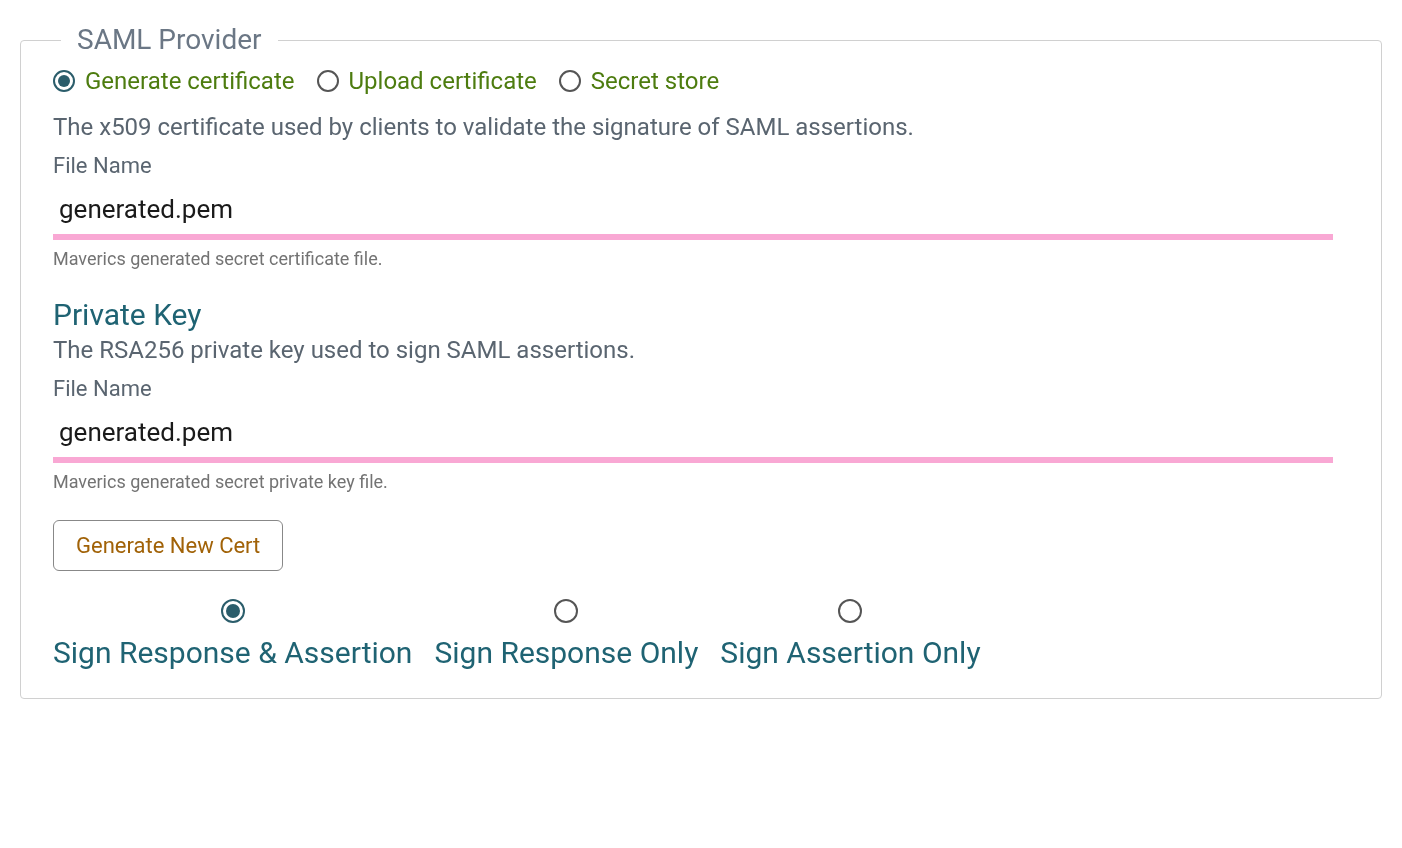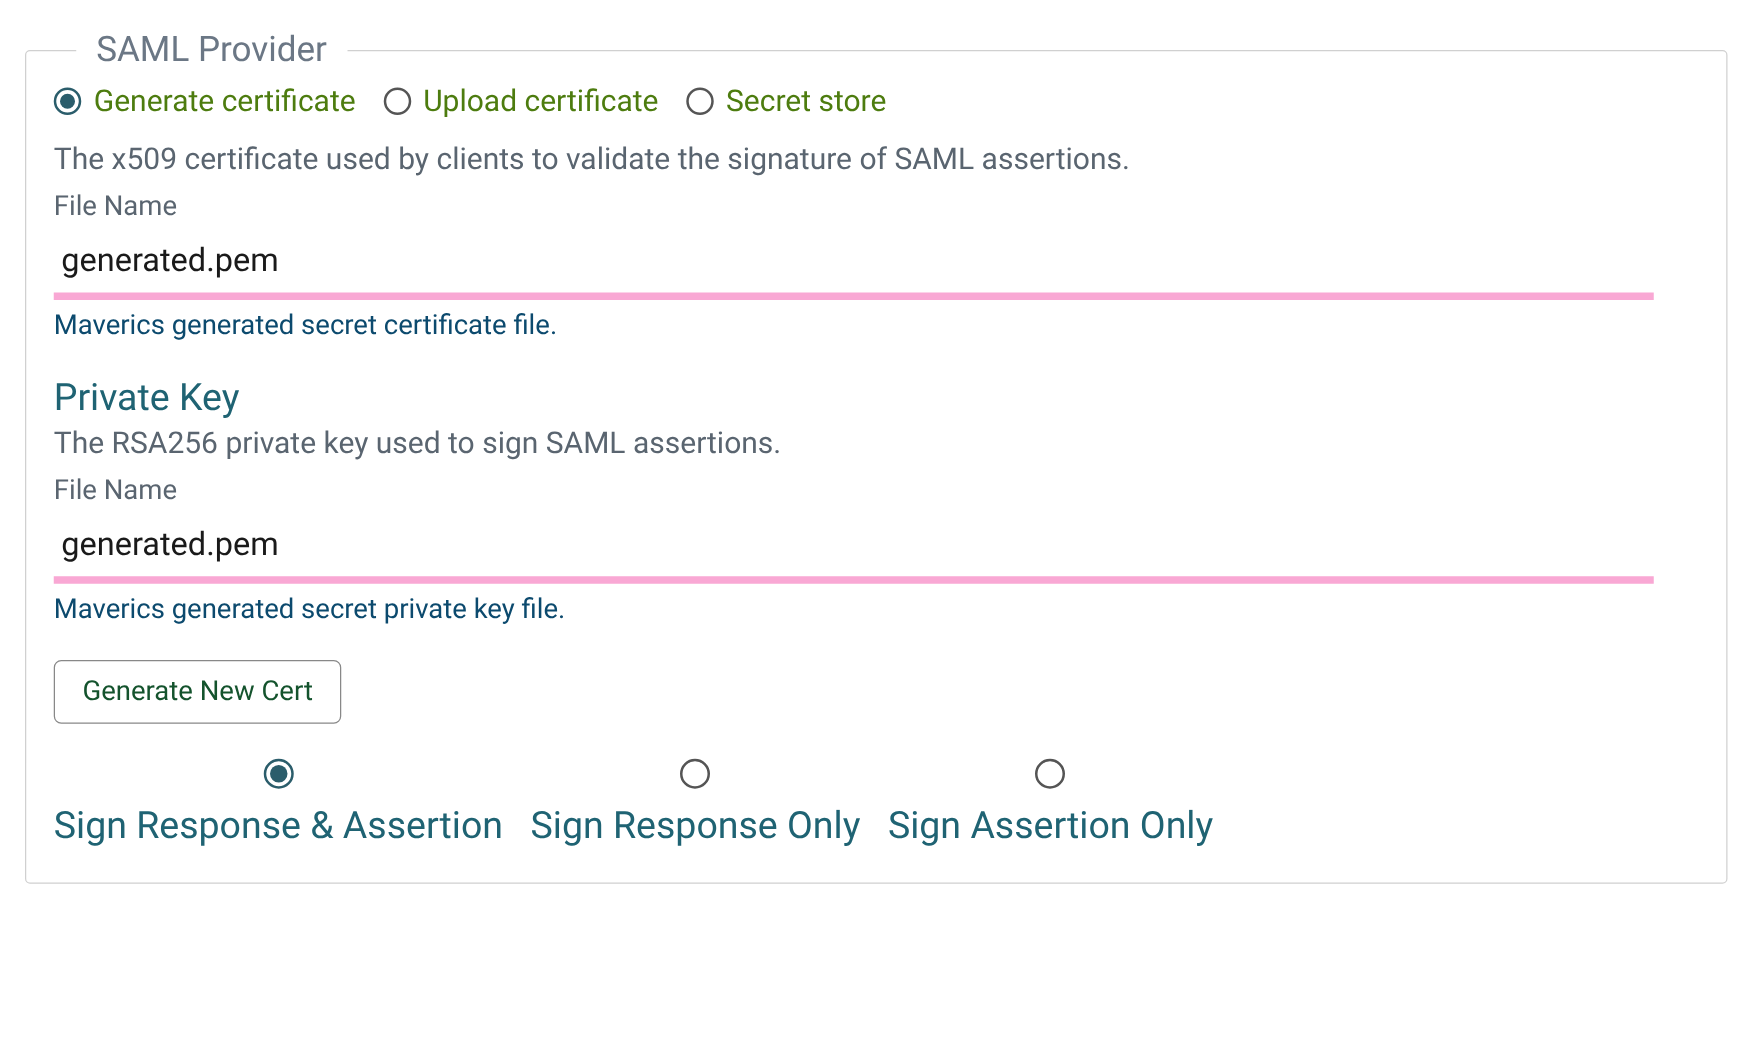--- a/index.html
+++ b/index.html
@@ -9,21 +9,21 @@
     }
     body {
       font-family: -apple-system, BlinkMacSystemFont, "Segoe UI", Roboto, "Helvetica Neue", Arial, sans-serif;
       background: #ffffff;
       padding: 20px;
       color: #333;
     }
     .fieldset {
       border: 1px solid #d0d0d0;
       border-radius: 4px;
-      padding: 20px 28px 28px 22px;
+      padding: 20px 28px 28px 32px;
       position: relative;
       margin-top: 20px;
     }
     .legend {
       position: absolute;
       top: -18px;
       left: 40px;
       background: #ffffff;
       padding: 0 16px;
       font-size: 28px;
@@ -94,31 +94,31 @@
       border-bottom: 6px solid #f9a8d4;
       font-size: 26px;
       color: #1a1a1a;
       padding: 10px 6px;
       background: transparent;
       outline: none;
       font-family: inherit;
       margin-bottom: 8px;
     }
     .helper-text {
-      font-size: 22px;
-      color: #0c4a6e;
+      font-size: 18px;
+      color: #737373;
       margin-bottom: 28px;
     }
     .btn-outline {
       border: 1px solid #888;
       background: #ffffff;
       border-radius: 6px;
       padding: 12px 22px;
       font-size: 22px;
-      color: #14532d;
+      color: #a16207;
       cursor: pointer;
       font-family: inherit;
       margin-bottom: 28px;
     }
     .sign-row {
       display: flex;
       align-items: center;
       gap: 22px;
       flex-wrap: wrap;
     }

